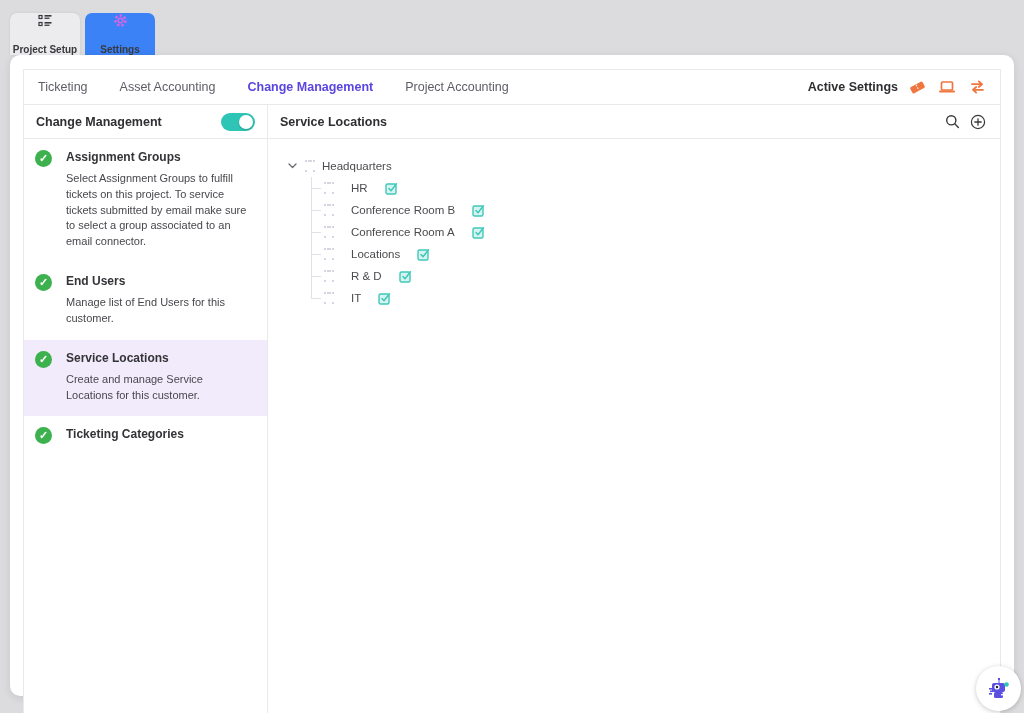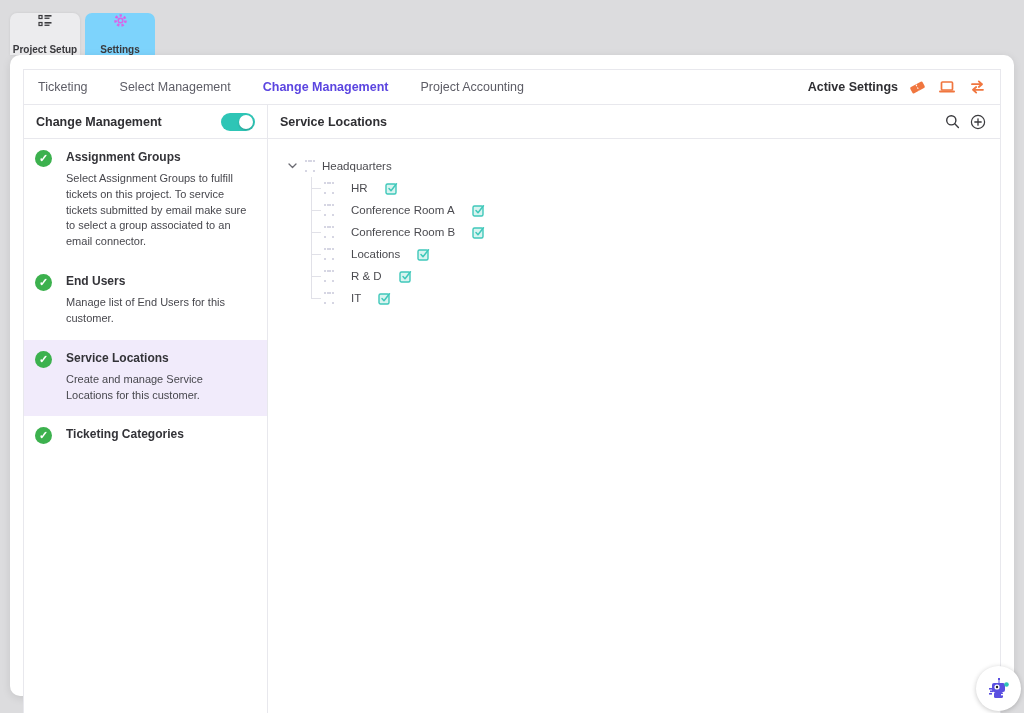--- a/index.html
+++ b/index.html
@@ -14,21 +14,21 @@
 
   
   .win-tab {
     position:absolute; top:13px; height:42px;
     border-radius:7px 7px 0 0;
     display:flex; flex-direction:column; align-items:center; justify-content:center;
     gap:16px; font-size:10px; font-weight:bold; color:#3a3a3e;
     cursor:pointer;
   }
   .win-tab.inactive { left:10px; width:70px; background:#ececee; box-shadow:0 0 3px rgba(0,0,0,.08); }
-  .win-tab.active   { left:85px; width:70px; background:#7dd3fc; }
+  .win-tab.active   { left:85px; width:70px; background:#3b82f6; }
   .win-tab .wicon { height:16px; display:flex; align-items:center; justify-content:center; }
 
   
   .card {
     position:absolute; left:10px; top:55px; width:1004px; height:641px;
     background:#ffffff; border-radius:10px;
     box-shadow:0 2px 8px rgba(0,0,0,.10);
   }
   .content {
     position:absolute; left:13px; top:14px; width:978px; height:689px;
@@ -139,21 +139,21 @@
     </svg>
   </span>
   <span>Settings</span>
 </div>
 
 <div class="card">
   <div class="content">
 
     <div class="subtabs">
       <span class="subtab">Ticketing</span>
-      <span class="subtab">Select Management</span>
+      <span class="subtab">Asset Accounting</span>
       <span class="subtab active">Change Management</span>
       <span class="subtab">Project Accounting</span>
       <span class="spacer"></span>
       <span class="active-settings-label">Active Settings</span>
       <span class="hdr-oicons">
         <span class="oicn">
           <svg width="17" height="15" viewBox="0 0 17 15">
             <g transform="rotate(-28 8.5 7.5)">
               <rect x="1.5" y="4" width="14" height="7" rx="1.5" fill="#f0763f"></rect>
               <line x1="8.5" y1="4.5" x2="8.5" y2="10.5" stroke="#ffffff" stroke-width="1.1" stroke-dasharray="1.5 1.4"></line>
@@ -269,39 +269,39 @@
 
             <div class="tree-row">
               <span class="drag">
                   <i></i>
                   <i></i>
                   <i></i>
                   <i></i>
                   <i></i>
                   <i></i>
                 </span>
+              <span class="tree-label">Conference Room B</span>
+              <span class="cbx">
+                <svg width="13" height="13" viewBox="0 0 13 13">
+                  <rect x="1" y="2" width="10" height="10" rx="1.5" fill="#d9f4f0" stroke="#3fc8ba" stroke-width="1.4"></rect>
+                  <path d="M4 6.6 L6 8.8 L11.5 1.8" fill="none" stroke="#3fc8ba" stroke-width="1.5" stroke-linecap="round" stroke-linejoin="round"></path>
+                </svg>
+              </span>
+            </div>
+
+            <div class="tree-row">
+              <span class="drag">
+                  <i></i>
+                  <i></i>
+                  <i></i>
+                  <i></i>
+                  <i></i>
+                  <i></i>
+                </span>
               <span class="tree-label">Conference Room A</span>
-              <span class="cbx">
-                <svg width="13" height="13" viewBox="0 0 13 13">
-                  <rect x="1" y="2" width="10" height="10" rx="1.5" fill="#d9f4f0" stroke="#3fc8ba" stroke-width="1.4"></rect>
-                  <path d="M4 6.6 L6 8.8 L11.5 1.8" fill="none" stroke="#3fc8ba" stroke-width="1.5" stroke-linecap="round" stroke-linejoin="round"></path>
-                </svg>
-              </span>
-            </div>
-
-            <div class="tree-row">
-              <span class="drag">
-                  <i></i>
-                  <i></i>
-                  <i></i>
-                  <i></i>
-                  <i></i>
-                  <i></i>
-                </span>
-              <span class="tree-label">Conference Room B</span>
               <span class="cbx">
                 <svg width="13" height="13" viewBox="0 0 13 13">
                   <rect x="1" y="2" width="10" height="10" rx="1.5" fill="#d9f4f0" stroke="#3fc8ba" stroke-width="1.4"></rect>
                   <path d="M4 6.6 L6 8.8 L11.5 1.8" fill="none" stroke="#3fc8ba" stroke-width="1.5" stroke-linecap="round" stroke-linejoin="round"></path>
                 </svg>
               </span>
             </div>
 
             <div class="tree-row">
               <span class="drag">

